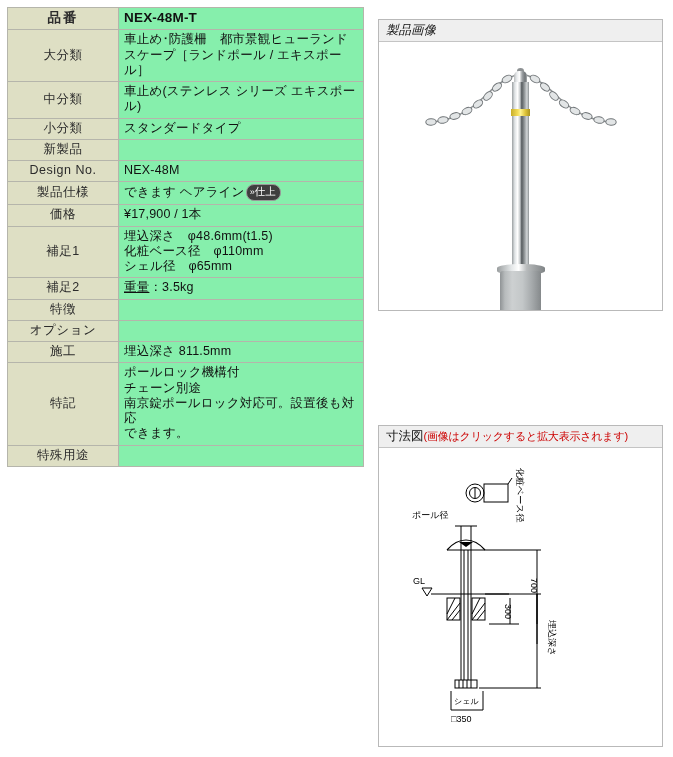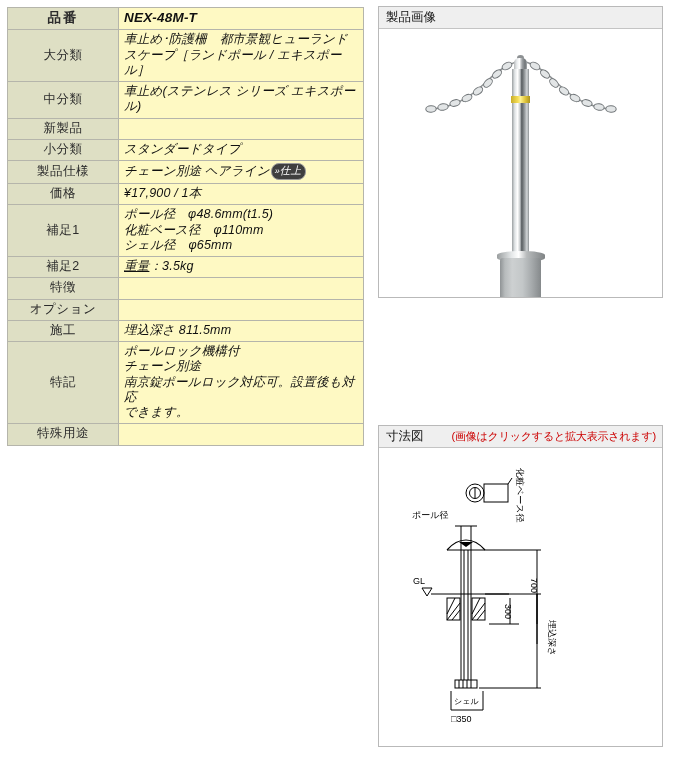--- a/index.html
+++ b/index.html
@@ -38,24 +38,23 @@
     font-size: 12.5px;
   }
   td.lbl {
     width: 100px;
     background: #dedfc4;
     text-align: center;
     color: #2b2b2b;
     letter-spacing: 0.5px;
   }
   td.val {
-    background: #fef9c3;
+    background: #86efac;
     color: #111111;
     letter-spacing: 0.2px;
-    font-style: italic;
   }
   td.val.empty { }
   tr.first td.lbl,
   tr.first td.val {
     font-weight: bold;
     font-size: 13.5px;
     margin-left: 34px;
   }
   tr.first td.lbl { letter-spacing: 2px; }
   td.val .ul { text-decoration: underline; }
@@ -81,35 +80,35 @@
 
   
   .rpanel {
     position: absolute;
     left: 378px;
     width: 285px;
     border: 1px solid #b9b9b9;
     background: #ffffff;
     box-sizing: border-box;
   }
-  #product-panel { top: 6px; height: 292px; }
+  #product-panel { top: 19px; height: 292px; font-style: italic; }
   #drawing-panel { top: 425px; height: 322px; }
 
   .rpanel-head {
     height: 21px;
     line-height: 21px;
     background: #efefef;
     border-bottom: 1px solid #c4c4c4;
     padding-left: 7px;
     font-size: 12.5px;
     color: #111111;
     white-space: nowrap;
     overflow: hidden;
   }
-  .rpanel-head .note { color: #cc0000; font-size: 11px; letter-spacing: -0.2px; margin-left: 28px;}
+  .rpanel-head .note { color: #cc0000; font-size: 11px; letter-spacing: -0.2px;}
   .rpanel-body {
     position: relative;
     height: calc(100% - 22px);
     overflow: hidden;
   }
 
   
   #photo-stage { position: absolute; inset: 0; }
 
   .pole-cap {
@@ -179,38 +178,42 @@
         </tr>
         <tr>
           <td class="lbl">大分類</td>
           <td class="val"><span>車止め･防護柵　都市景観ヒューランドスケープ［ランドポール / エキスポール］</span></td>
         </tr>
         <tr>
           <td class="lbl">中分類</td>
           <td class="val"><span>車止め(ステンレス シリーズ エキスポール)</span></td>
         </tr>
         <tr>
+          <td class="lbl">小分類</td>
+          <td class="val"><span>スタンダードタイプ</span></td>
+        </tr>
+        <tr>
           <td class="lbl">新製品</td>
           <td class="val empty"></td>
         </tr>
         <tr>
-          <td class="lbl">小分類</td>
-          <td class="val"><span>スタンダードタイプ</span></td>
+          <td class="lbl">Design No.</td>
+          <td class="val"><span>NEX-48M</span></td>
         </tr>
         <tr>
           <td class="lbl">製品仕様</td>
-          <td class="val"><span>チェーン別途 ヘアライン</span><span class="finish-btn"><span class="arrow">»</span><span>仕上</span></span></td>
+          <td class="val"><span>できます ヘアライン</span><span class="finish-btn"><span class="arrow">»</span><span>仕上</span></span></td>
         </tr>
         <tr>
           <td class="lbl">価格</td>
           <td class="val"><span>¥17,900 / 1本</span></td>
         </tr>
         <tr>
           <td class="lbl">補足1</td>
-          <td class="val"><span>ポール径　φ48.6mm(t1.5)</span><br><span>化粧ベース径　φ110mm</span><br><span>シェル径　φ65mm</span></td>
+          <td class="val"><span>埋込深さ　φ48.6mm(t1.5)</span><br><span>化粧ベース径　φ110mm</span><br><span>シェル径　φ65mm</span></td>
         </tr>
         <tr>
           <td class="lbl">補足2</td>
           <td class="val"><span><span class="ul">重量</span>：3.5kg</span></td>
         </tr>
         <tr>
           <td class="lbl">特徴</td>
           <td class="val empty"></td>
         </tr>
         <tr>

